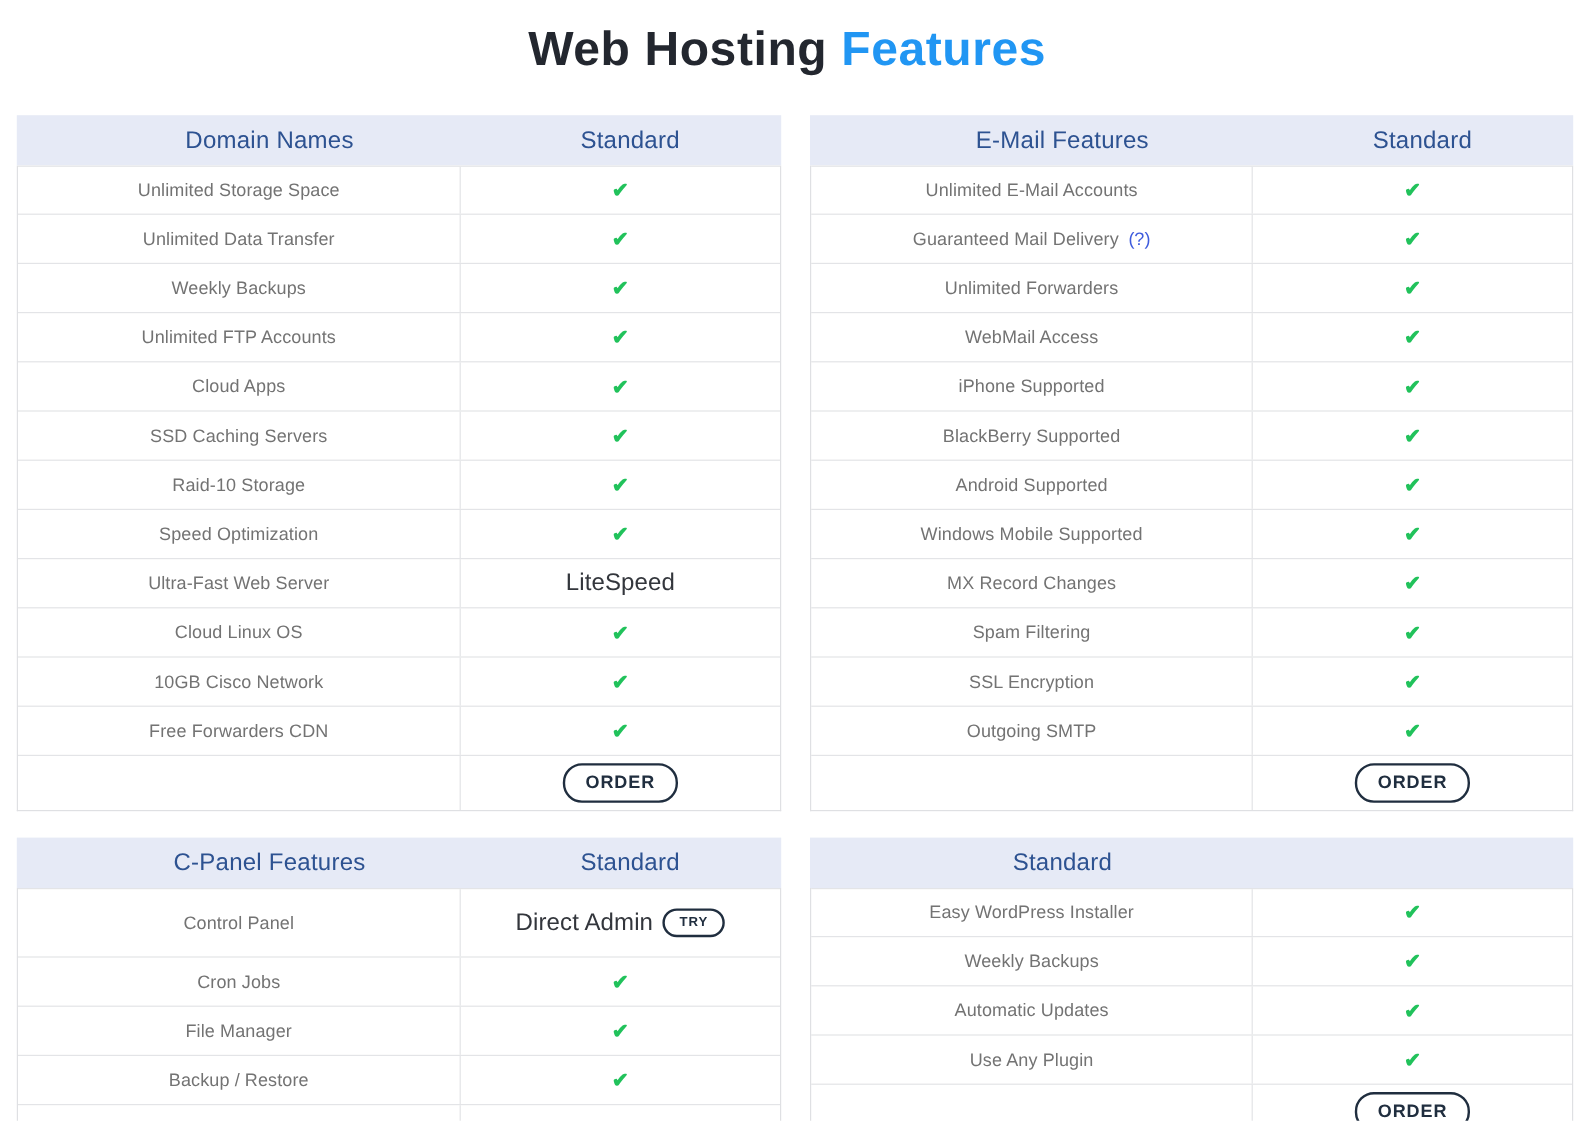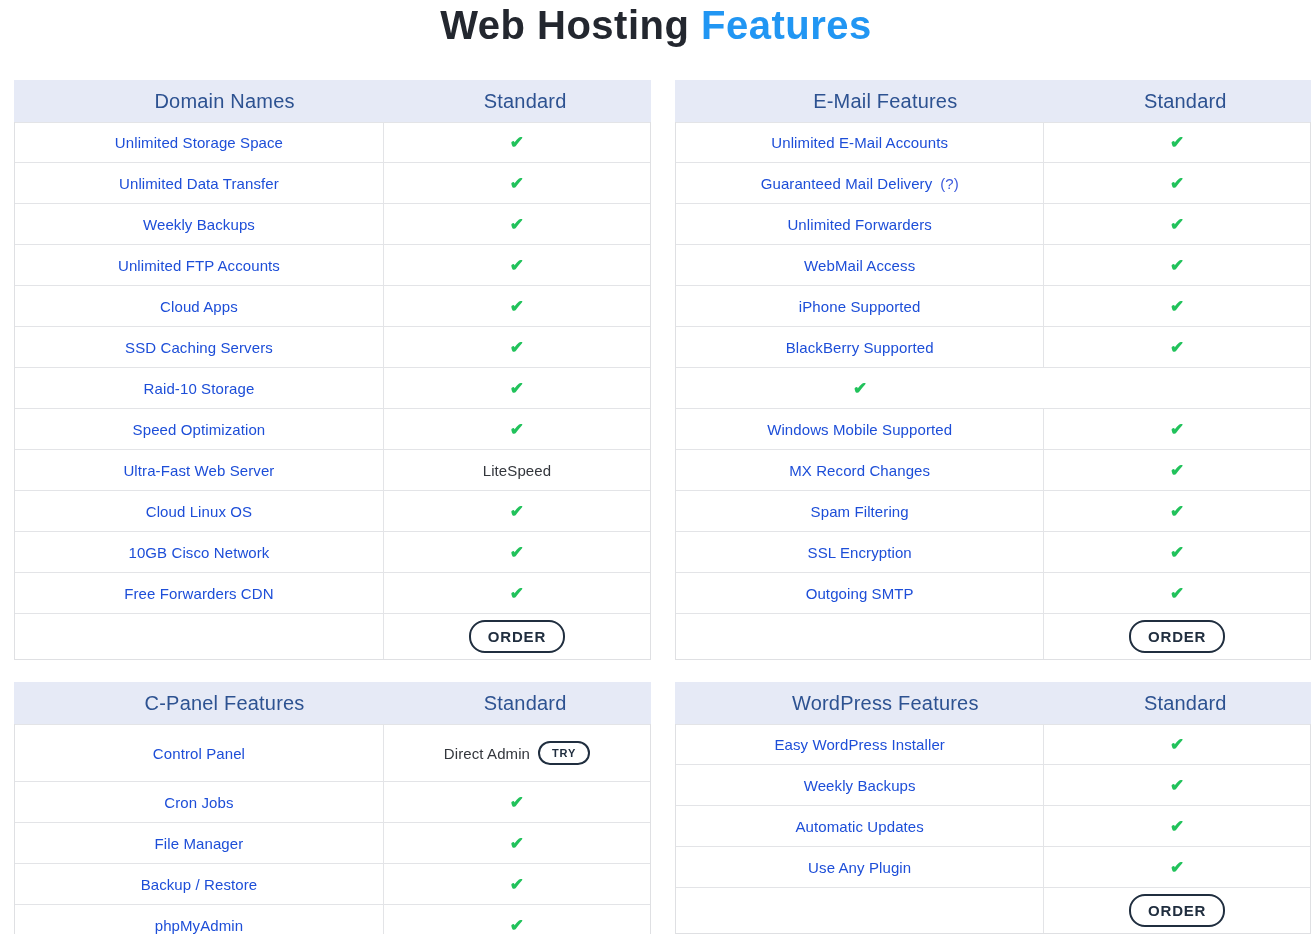--- a/index.html
+++ b/index.html
@@ -6,21 +6,21 @@
   html, body { width: 1312px; height: 934px; overflow: hidden; background: #ffffff; }
   body { font-family: "Liberation Sans", sans-serif; color: #33363c; }
 
   
   .page-title {
     text-align: center;
     font-size: 40px;
     font-weight: 700;
     letter-spacing: 0.5px;
     line-height: 48px;
-    margin-top: 1px;
+    margin-top: 17px;
     color: #23272f;
   }
   .page-title .accent { color: #2196f3; }
 
   
   .tables-grid {
     display: grid;
     grid-template-columns: 637px 636px;
     column-gap: 24px;
     row-gap: 22px;
@@ -61,22 +61,22 @@
   .row.tall { height: 58px; }
   .row.footer-row { height: 45px; }
   .cell {
     display: flex;
     align-items: center;
     justify-content: center;
     gap: 8px;
     overflow: hidden;
   }
   .feature-cell { border-right: 1px solid #e3e4e7; }
-  .feature-text { font-size: 15px; color: #1d4ed8; letter-spacing: 0.1px; }
-  .value-text { font-size: 15px; color: #33363c; letter-spacing: 0.1px; }
+  .feature-text { font-size: 15px; color: #737373; letter-spacing: 0.1px; }
+  .value-text { font-size: 20px; color: #33363c; letter-spacing: 0.1px; }
   .help-link { color: #3e5bdd; text-decoration: none; font-size: 15px; cursor: pointer; }
   .check { color: #21c25b; font-size: 17px; font-weight: 700; line-height: 1; }
 
   
   .pill-btn {
     font-family: "Liberation Sans", sans-serif;
     background: #ffffff;
     color: #202e3f;
     border: 2px solid #202e3f;
     border-radius: 16px;
@@ -254,20 +254,23 @@
         </div>
         <div class="row">
           <div class="cell feature-cell">
             <span class="feature-text">BlackBerry Supported</span>
           </div>
           <div class="cell value-cell">
             <span class="check">✔</span>
           </div>
         </div>
         <div class="row">
+          <div class="cell feature-cell">
+            <span class="feature-text">Android Supported</span>
+          </div>
           <div class="cell value-cell">
             <span class="check">✔</span>
           </div>
         </div>
         <div class="row">
           <div class="cell feature-cell">
             <span class="feature-text">Windows Mobile Supported</span>
           </div>
           <div class="cell value-cell">
             <span class="check">✔</span>
@@ -359,21 +362,20 @@
           </div>
           <div class="cell value-cell">
             <span class="check">✔</span>
           </div>
         </div>
       </div>
   </section>
 
   <section class="ftable">
     <div class="thead">
-      <div class="th">WordPress Features</div>
       <div class="th">Standard</div>
     </div>
     <div class="tbody">
         <div class="row">
           <div class="cell feature-cell">
             <span class="feature-text">Easy WordPress Installer</span>
           </div>
           <div class="cell value-cell">
             <span class="check">✔</span>
           </div>

